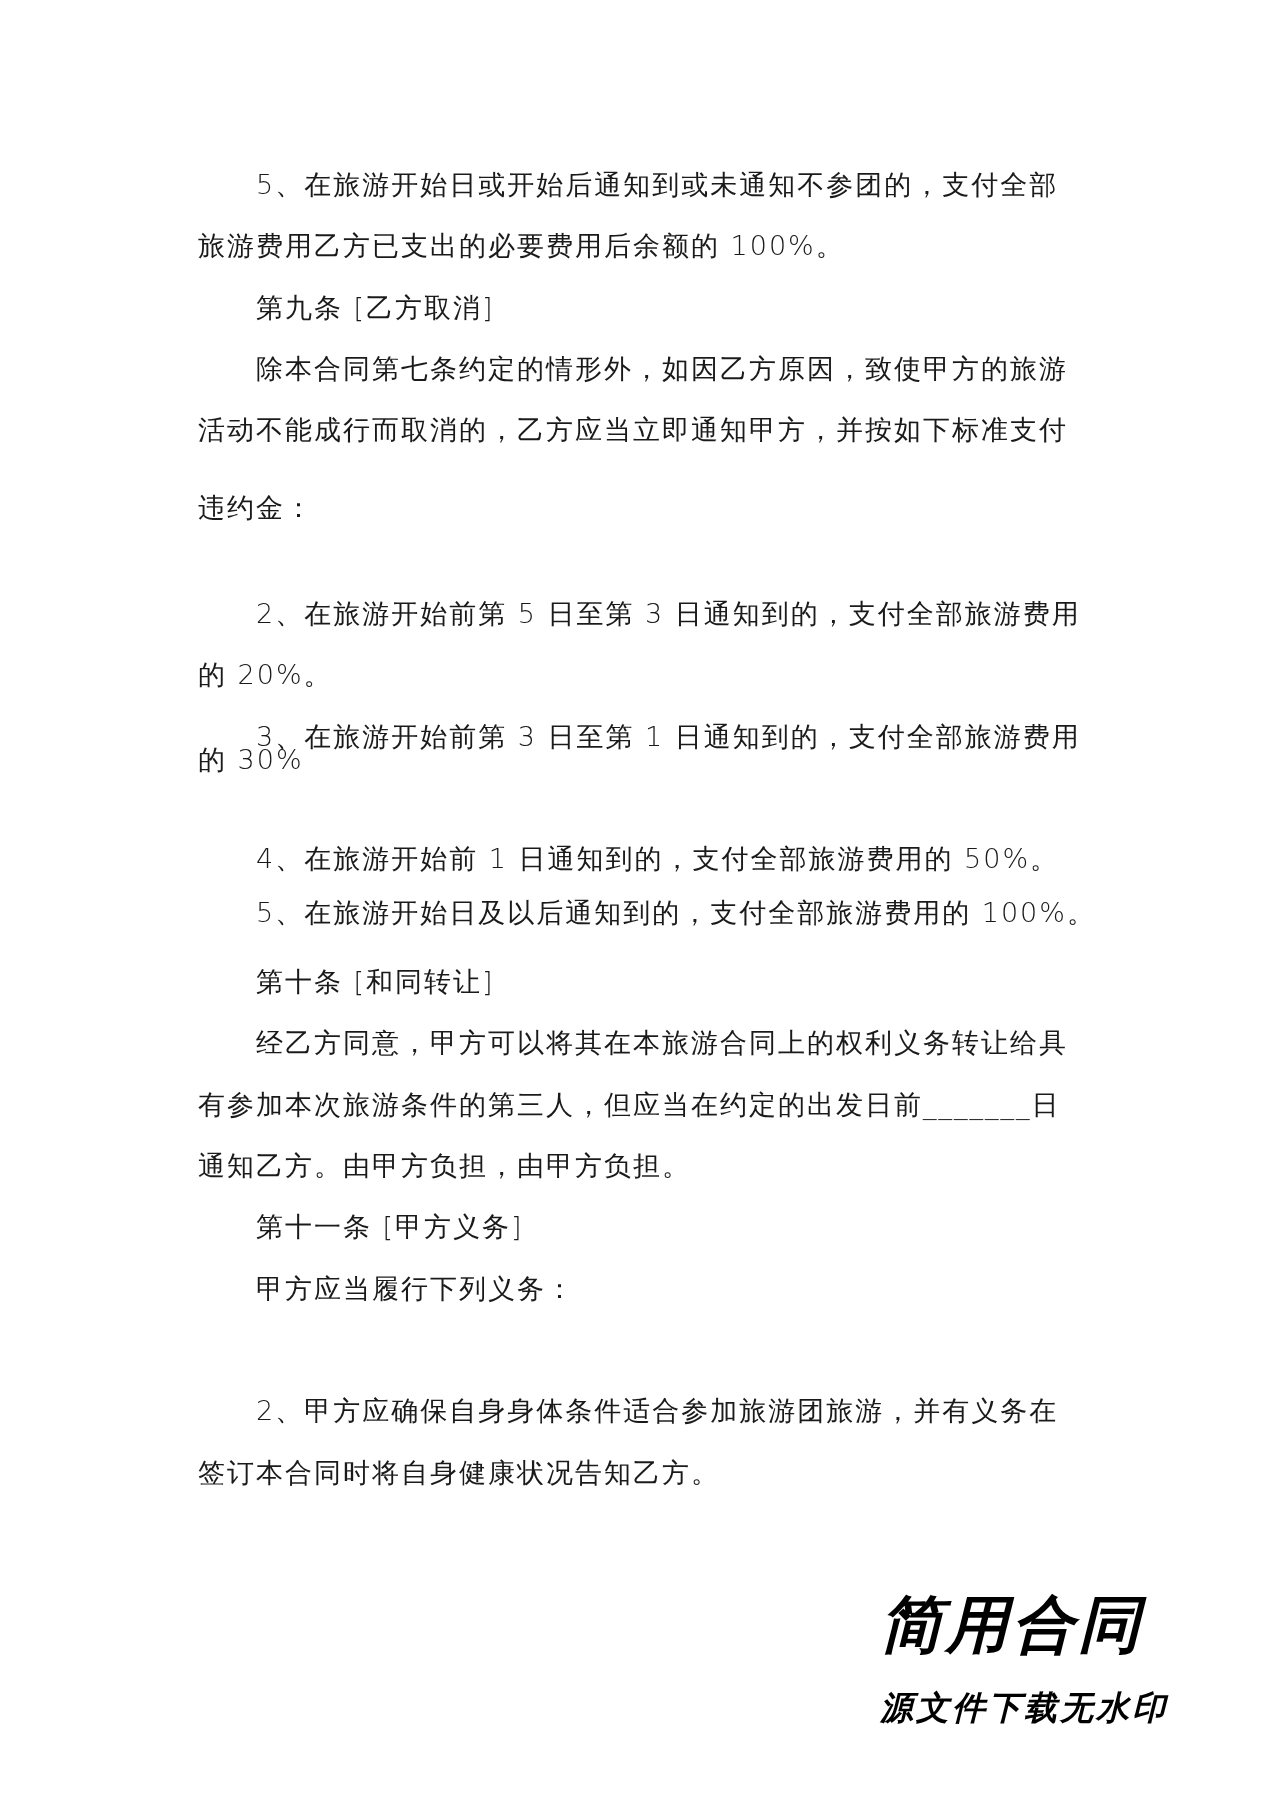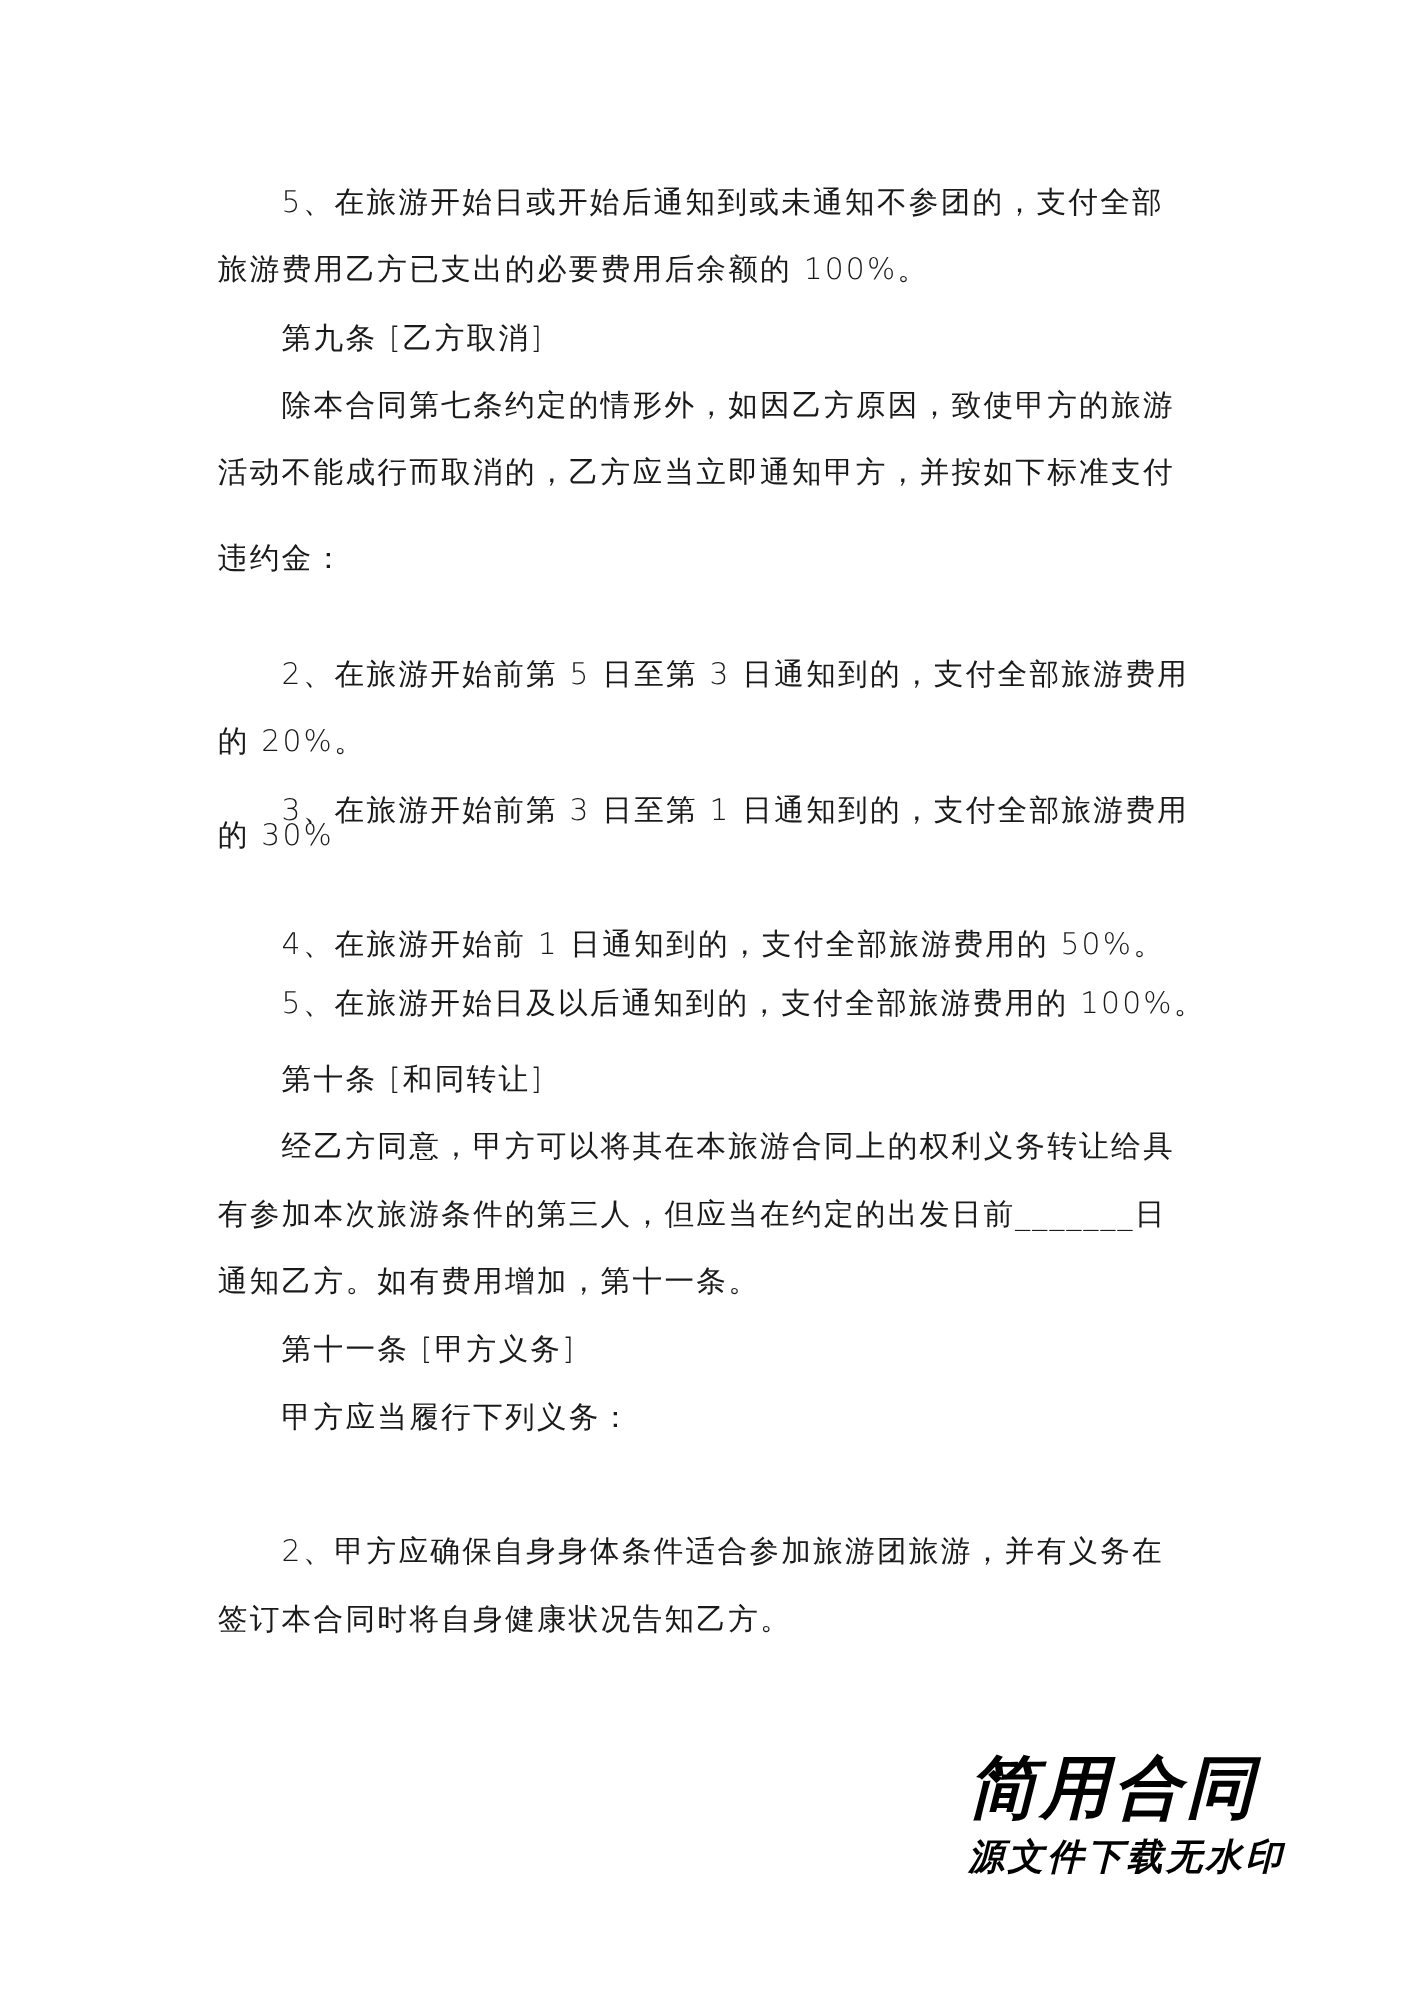--- a/index.html
+++ b/index.html
@@ -5,42 +5,42 @@
   html, body { margin: 0; padding: 0; background: #ffffff; }
   body { width: 1280px; height: 1810px; position: relative; overflow: hidden;
          font-family: "DejaVu Sans", "Liberation Sans", sans-serif; color: #1a1a1a; }
   .page { position: absolute; left: 0; top: 0; width: 1280px; height: 1476px; }
   .line { position: absolute; left: 198px; font-size: 27px; line-height: 34px;
           white-space: nowrap; letter-spacing: 2px; font-weight: 300; }
   .indent { left: 256px; }
   .watermark { position: absolute; left: 880px; top: 1590px; color: #000000;
                font-weight: bold; font-style: italic; }
   .wm-title { font-size: 62px; letter-spacing: 4px; line-height: 70px; }
-  .wm-sub { font-size: 33px; letter-spacing: 3px; line-height: 40px; margin-top: 8px; }
+  .wm-sub { font-size: 33px; letter-spacing: 3px; line-height: 40px; margin-top: 28px; }
 </style>
 </head>
 <body>
 
 <div class="page">
   <div class="line indent" style="top:168px">5、在旅游开始日或开始后通知到或未通知不参团的，支付全部</div>
   <div class="line" style="top:229px">旅游费用乙方已支出的必要费用后余额的 100%。</div>
   <div class="line indent" style="top:291px">第九条 [乙方取消]</div>
   <div class="line" style="top:413px">活动不能成行而取消的，乙方应当立即通知甲方，并按如下标准支付</div>
   <div class="line indent" style="top:352px">除本合同第七条约定的情形外，如因乙方原因，致使甲方的旅游</div>
   <div class="line" style="top:491px">违约金：</div>
   <div class="line indent" style="top:597px">2、在旅游开始前第 5 日至第 3 日通知到的，支付全部旅游费用</div>
   <div class="line" style="top:658px">的 20%。</div>
   <div class="line indent" style="top:720px">3、在旅游开始前第 3 日至第 1 日通知到的，支付全部旅游费用</div>
   <div class="line" style="top:743px">的 30%</div>
   <div class="line indent" style="top:842px">4、在旅游开始前 1 日通知到的，支付全部旅游费用的 50%。</div>
   <div class="line indent" style="top:896px">5、在旅游开始日及以后通知到的，支付全部旅游费用的 100%。</div>
   <div class="line indent" style="top:965px">第十条 [和同转让]</div>
   <div class="line indent" style="top:1026px">经乙方同意，甲方可以将其在本旅游合同上的权利义务转让给具</div>
   <div class="line" style="top:1088px">有参加本次旅游条件的第三人，但应当在约定的出发日前_______日</div>
-  <div class="line" style="top:1149px">通知乙方。如有费用增加，第十一条。</div>
+  <div class="line" style="top:1149px">通知乙方。由甲方负担，由甲方负担。</div>
   <div class="line indent" style="top:1210px">第十一条 [甲方义务]</div>
   <div class="line indent" style="top:1272px">甲方应当履行下列义务：</div>
   <div class="line indent" style="top:1394px">2、甲方应确保自身身体条件适合参加旅游团旅游，并有义务在</div>
   <div class="line" style="top:1456px">签订本合同时将自身健康状况告知乙方。</div>
 
   <div class="watermark">
     <div class="wm-title">简用合同</div>
     <div class="wm-sub">源文件下载无水印</div>
   </div>
 </div>

